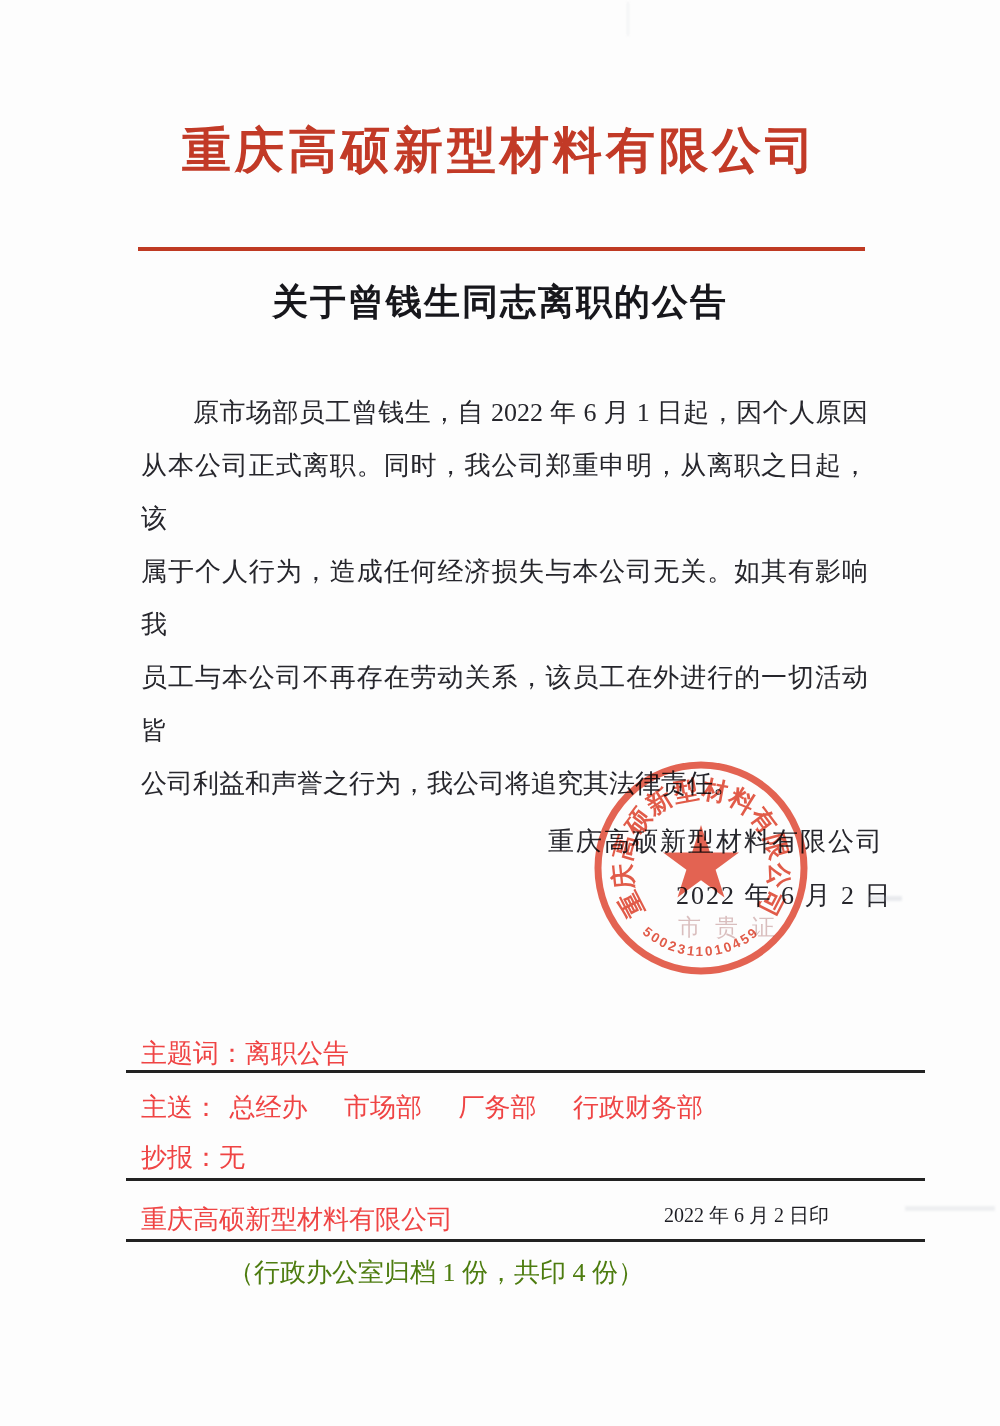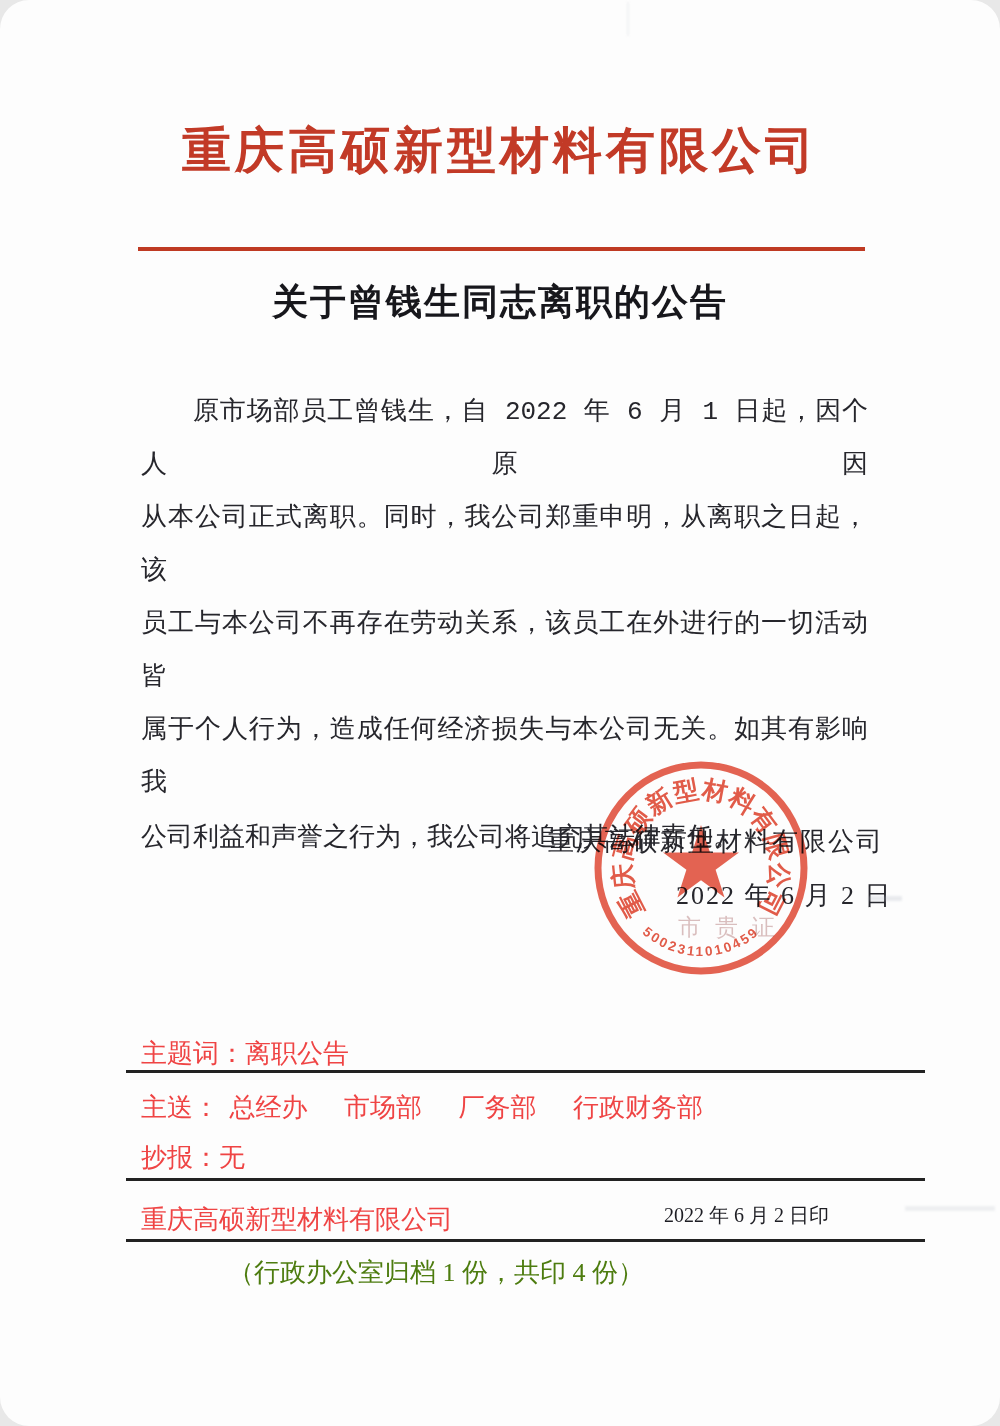--- a/index.html
+++ b/index.html
@@ -4,21 +4,20 @@
 <style>
   html,body{margin:0;padding:0;background:#e8e8e8;}
   .page{
     position:relative;
     width:1000px;height:1426px;
     margin:0 auto;
     background:#fdfdfd;
     overflow:hidden;
     font-family:"Liberation Serif","DejaVu Serif",serif;
     color:#26262c;
-    border-radius:29px;
   }
   
   .company-header{
     position:absolute;left:0;top:118px;width:1000px;
     text-align:center;
     font-size:49px;font-weight:700;letter-spacing:4px;
     color:#c23a27;
     font-family:"Liberation Serif","DejaVu Serif",serif;
   }
   .red-rule{
@@ -35,21 +34,20 @@
   
   .body-block{
     position:absolute;left:141px;top:386px;width:727px;
     font-size:26px;line-height:53px;
   }
   .body-line{white-space:nowrap;}
   .body-line.justify{
     white-space:normal;
     text-align:justify;
     text-align-last:justify;
-    font-family:Liberation Mono, monospace;
   }
   .body-line.indent{text-indent:52px;}
   
   .signature-company{
     position:absolute;left:548px;top:824px;
     font-size:26px;letter-spacing:2px;white-space:nowrap;
   }
   .signature-date{
     position:absolute;left:676px;top:878px;
     font-size:26px;letter-spacing:2px;white-space:nowrap;
@@ -82,22 +80,22 @@
 <div class="page">
 
   <div class="company-header">重庆高硕新型材料有限公司</div>
   <div class="red-rule"></div>
 
   <div class="doc-title">关于曾钱生同志离职的公告</div>
 
   <div class="body-block">
     <div class="body-line justify indent">原市场部员工曾钱生，自 2022 年 6 月 1 日起，因个人原因</div>
     <div class="body-line justify">从本公司正式离职。同时，我公司郑重申明，从离职之日起，该</div>
+    <div class="body-line justify">属于个人行为，造成任何经济损失与本公司无关。如其有影响我</div>
     <div class="body-line justify">员工与本公司不再存在劳动关系，该员工在外进行的一切活动皆</div>
-    <div class="body-line justify">属于个人行为，造成任何经济损失与本公司无关。如其有影响我</div>
     <div class="body-line">公司利益和声誉之行为，我公司将追究其法律责任。</div>
   </div>
 
   <div class="signature-company">重庆高硕新型材料有限公司</div>
   <div class="signature-date">2022 年 6 月 2 日</div>
 
   <div class="ghost-text">市贵证</div>
 
   <svg class="seal" viewBox="0 0 222 222" xmlns="http://www.w3.org/2000/svg">
     <defs>

